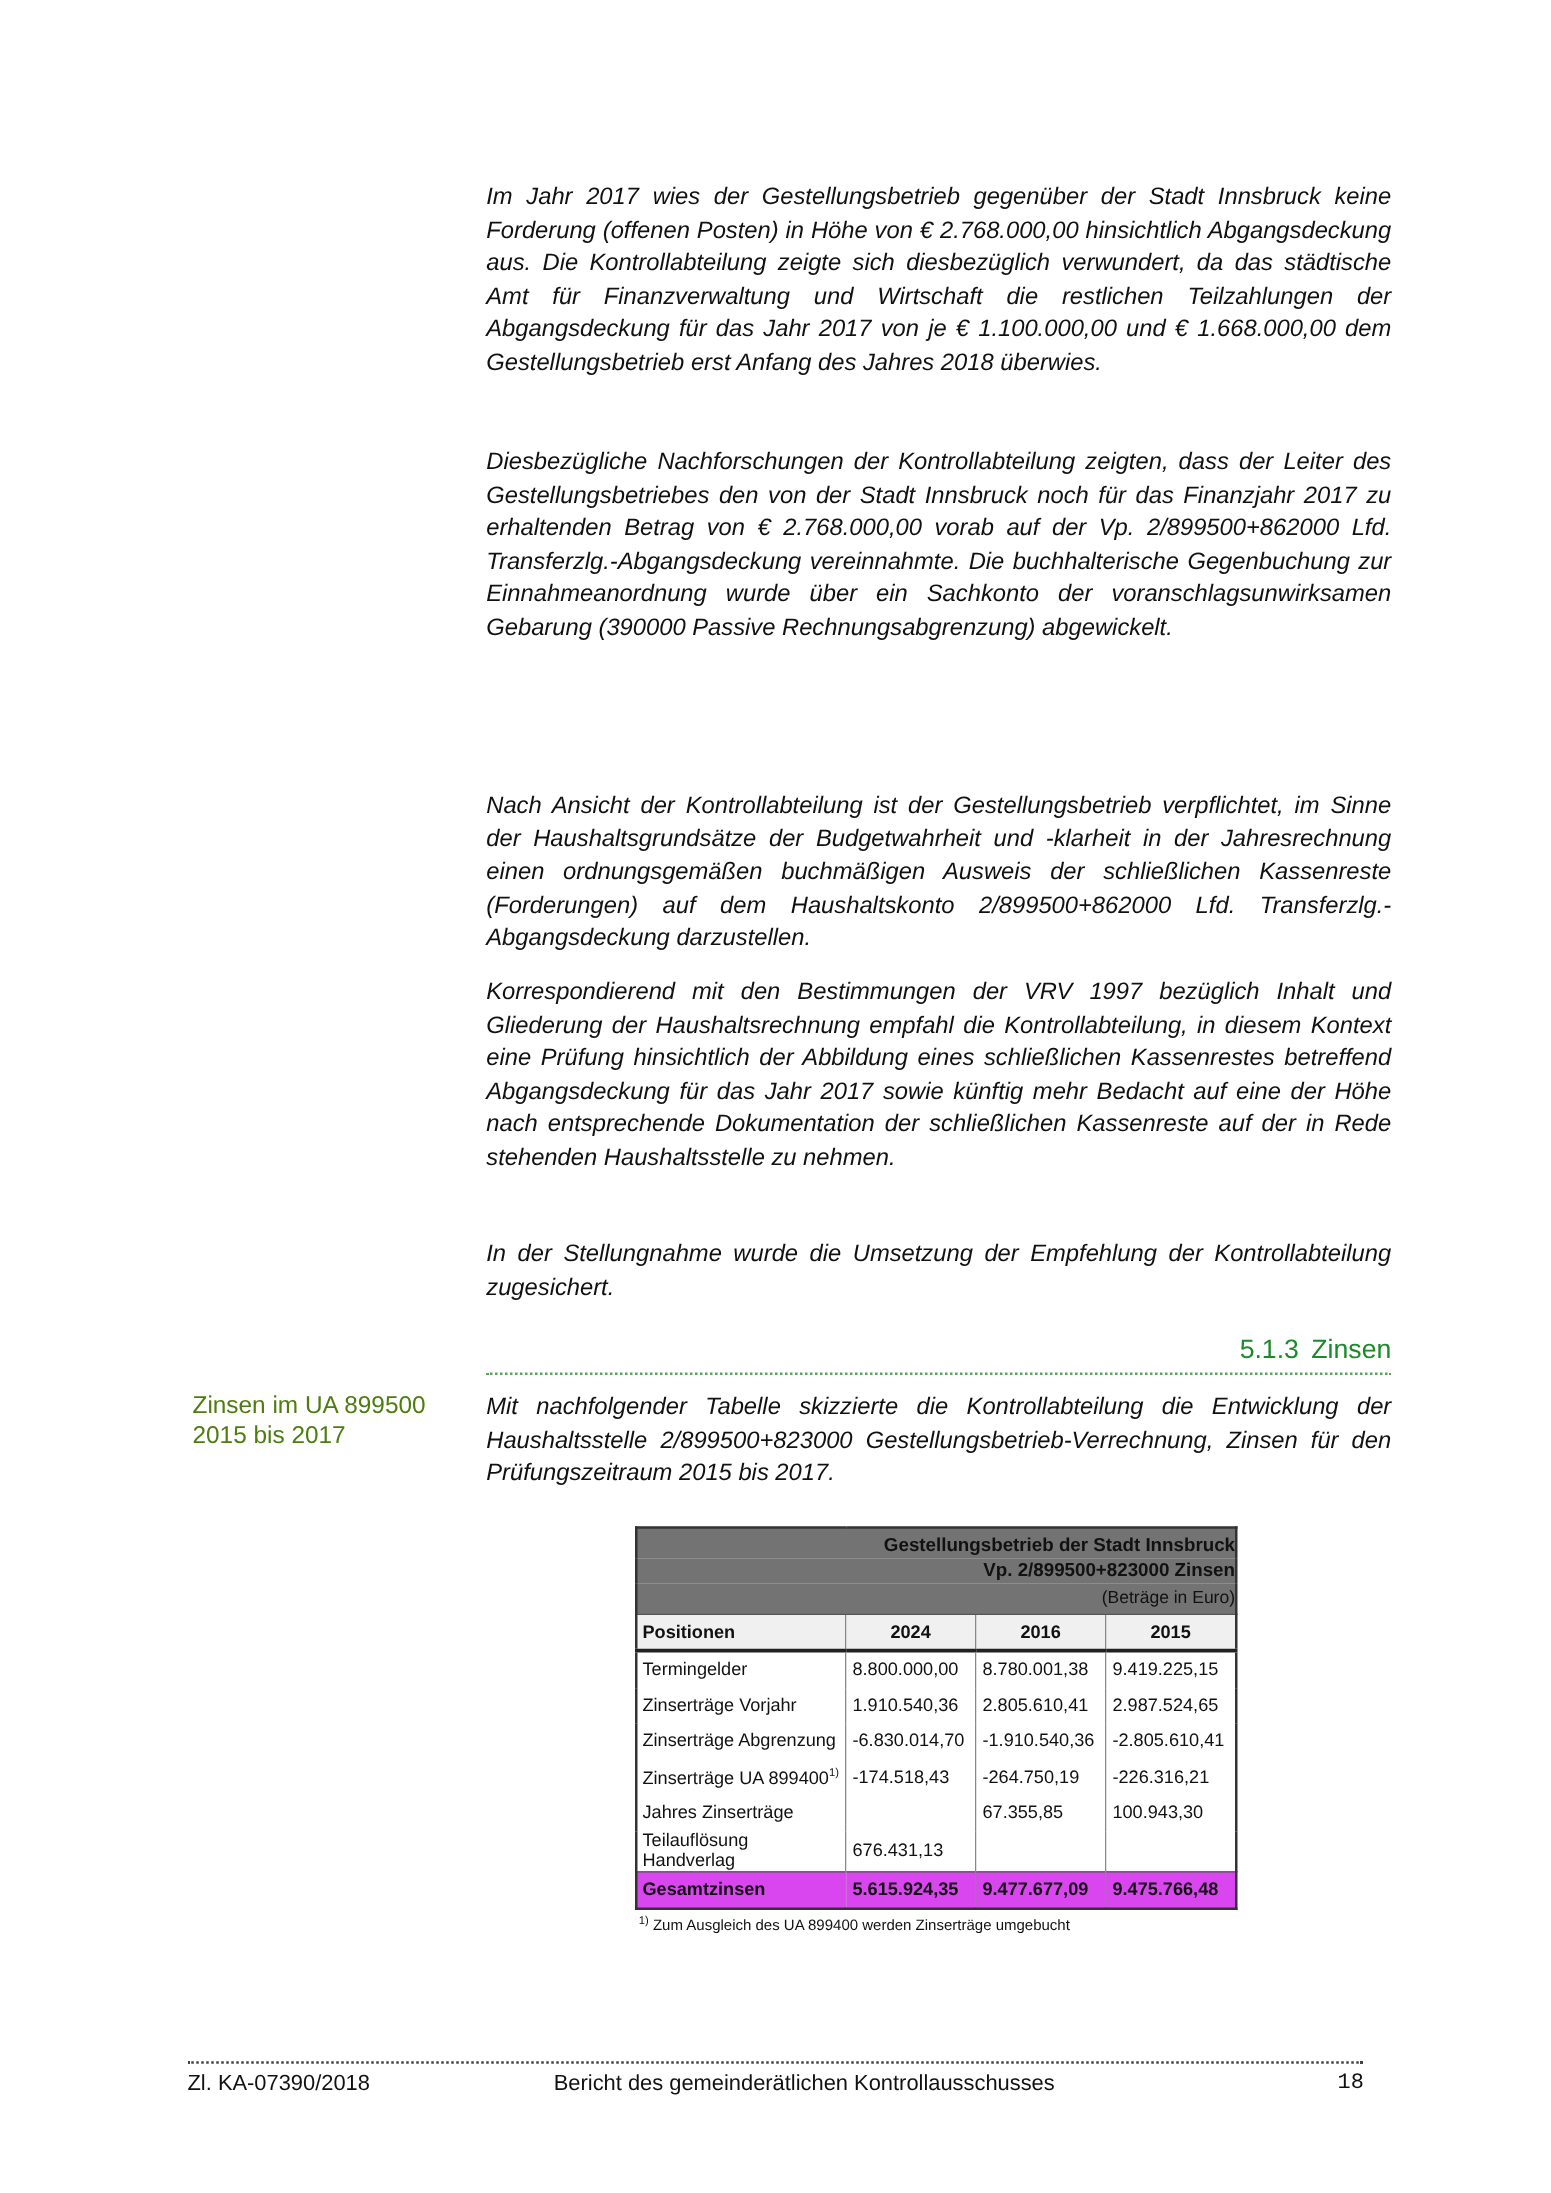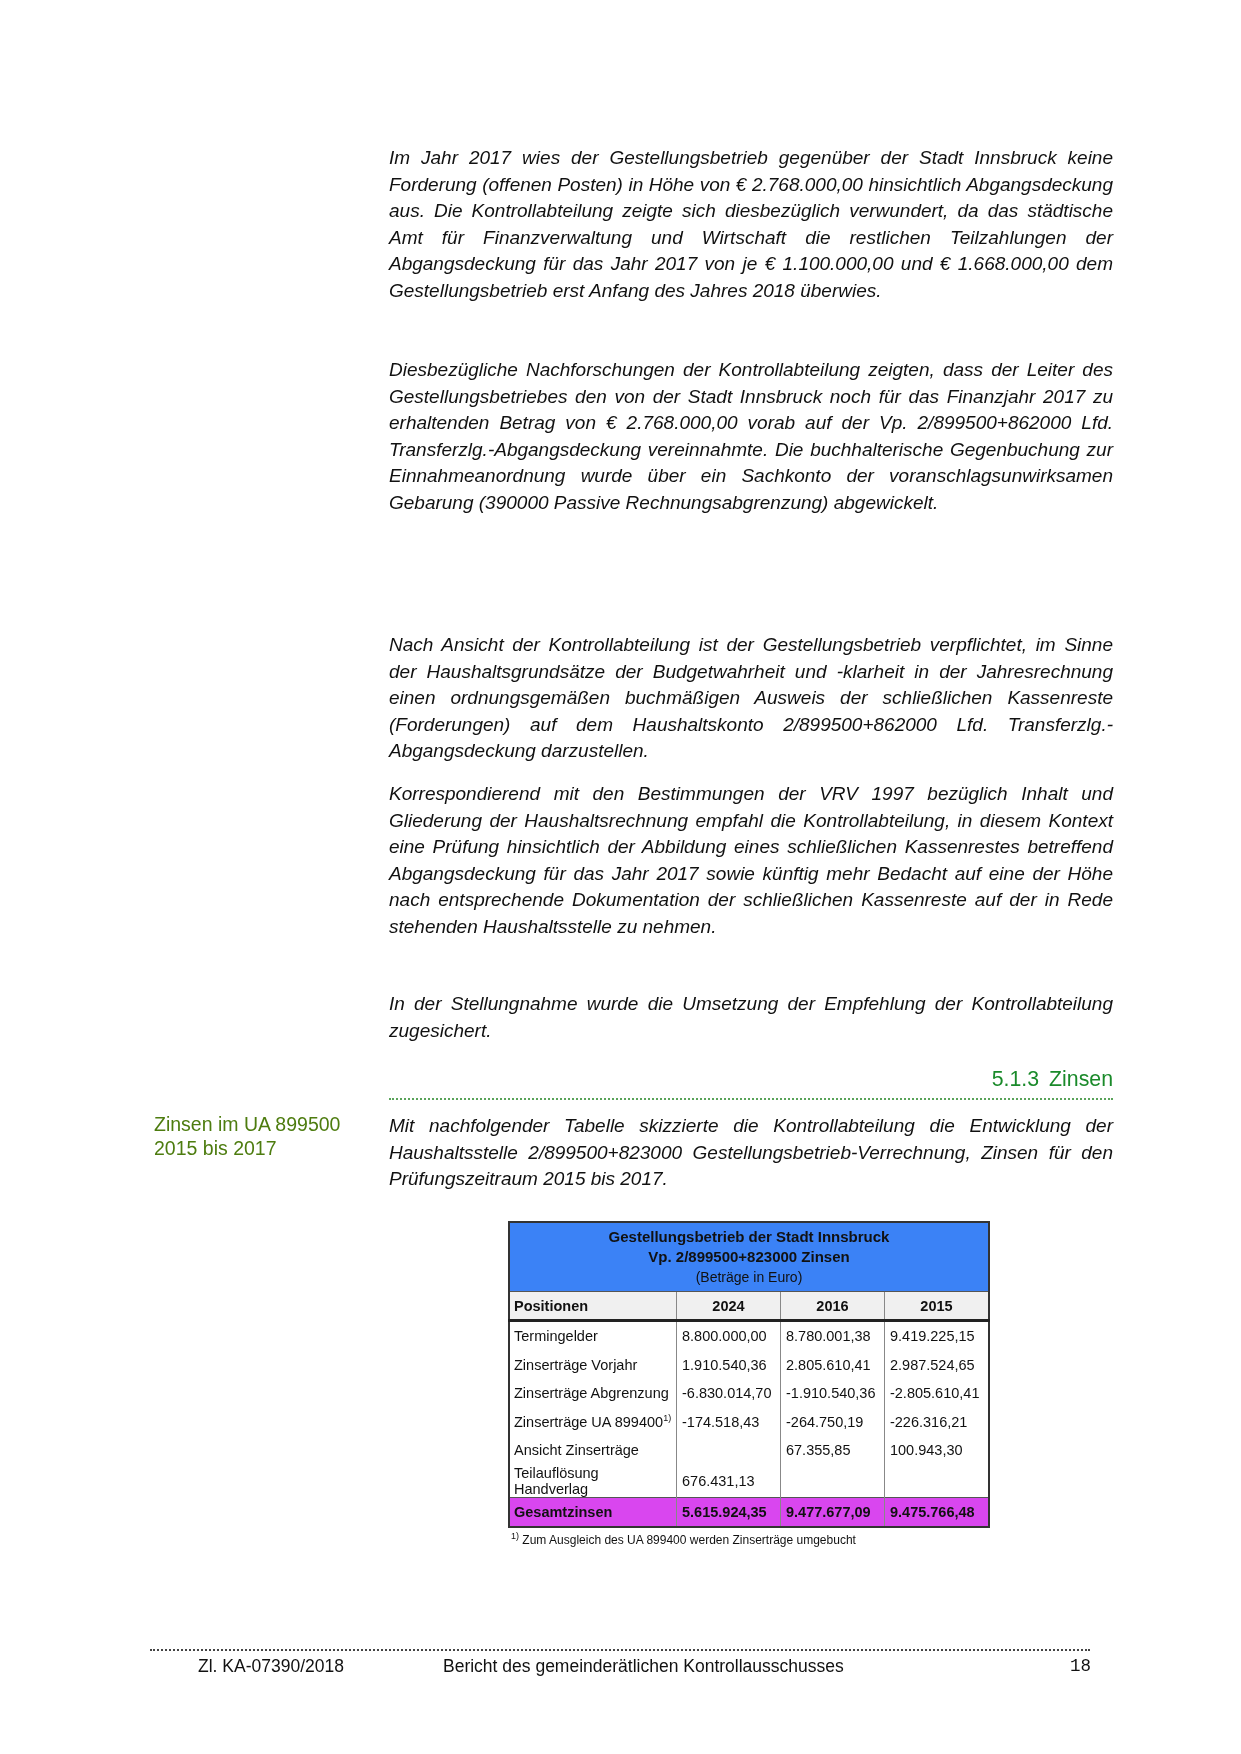--- a/index.html
+++ b/index.html
@@ -11,34 +11,34 @@
   #p3 { top:632px; }
   #p4 { top:781px; }
   #p5 { top:991px; }
   .section-head { position:absolute; left:389px; top:1067px; width:724px; text-align:right; color:#1a8a2a; font-size:21.3px; }
   .section-head .num { margin-right:10px; }
   .section-rule { position:absolute; left:389px; top:1098px; width:724px; border-top:2px dotted #5aa35a; }
   .margin-note { position:absolute; left:154px; top:1112px; width:220px; color:#4d7c0f; font-size:19.5px; line-height:24px; }
   #p6 { top:1113px; }
   .tbl-wrap { position:absolute; left:508px; top:1221px; width:482px; }
   table { border-collapse:collapse; width:482px; font-size:14.5px; border:2px solid #333; }
-  .t-head td { background:#3b82f6; text-align:center; font-weight:bold; font-size:15px; line-height:20px; padding:0; }
+  .t-head td { background:#737373; text-align:right; font-weight:bold; font-size:15px; line-height:20px; padding:0; }
   .t-head .sub { font-weight:normal; font-size:14px; }
   .t-cols td { font-weight:bold; border-top:1px solid #555; border-bottom:3px solid #222; height:27px; padding:0 4px; background:#f0f0f0; }
   td.c { text-align:center; border-left:1px solid #888; }
   td.n { text-align:left; border-left:1px solid #888; padding:0 5px; }
   tr.row td { height:28.5px; }
   tr.row td.l { padding:0 4px; }
   tr.total td { font-weight:bold; border-top:1px solid #555; background:#d946ef; height:28px; }
   tr.total td.l { padding:0 4px; }
   sup { font-size:9px; }
   .footnote { font-size:12px; margin-top:3px; padding-left:3px; }
   .footer-rule { position:absolute; left:150px; top:1649px; width:940px; border-top:2px dotted #444; }
   .footer { position:absolute; top:1656px; font-size:17.5px; color:#111; }
-  .f-left { left:150px;margin-left:48px; }
+  .f-left { left:150px; }
   .f-center { left:443px; }
   .f-right { left:1070px;font-family:Liberation Mono, monospace; }
 </style>
 </head>
 <body>
 
 <div class="main" id="p1">
     <p>Im Jahr 2017 wies der Gestellungsbetrieb gegenüber der Stadt Innsbruck keine Forderung (offenen Posten) in Höhe von € 2.768.000,00 hinsichtlich Abgangsdeckung aus. Die Kontrollabteilung zeigte sich diesbezüglich verwundert, da das städtische Amt für Finanzverwaltung und Wirtschaft die restlichen Teilzahlungen der Abgangsdeckung für das Jahr 2017 von je € 1.100.000,00 und € 1.668.000,00 dem Gestellungsbetrieb erst Anfang des Jahres 2018 überwies.</p>
   </div>
 <div class="main" id="p2">
@@ -106,21 +106,21 @@
           <td class="n">-1.910.540,36</td>
           <td class="n">-2.805.610,41</td>
         </tr>
         <tr class="row">
           <td class="l"><span>Zinserträge UA 899400</span><sup>1)</sup></td>
           <td class="n">-174.518,43</td>
           <td class="n">-264.750,19</td>
           <td class="n">-226.316,21</td>
         </tr>
         <tr class="row">
-          <td class="l"><span>Ansicht Zinserträge</span></td>
+          <td class="l"><span>Jahres Zinserträge</span></td>
           <td class="n"></td>
           <td class="n">67.355,85</td>
           <td class="n">100.943,30</td>
         </tr>
         <tr class="row">
           <td class="l"><span>Teilauflösung Handverlag</span></td>
           <td class="n">676.431,13</td>
           <td class="n"></td>
           <td class="n"></td>
         </tr>

